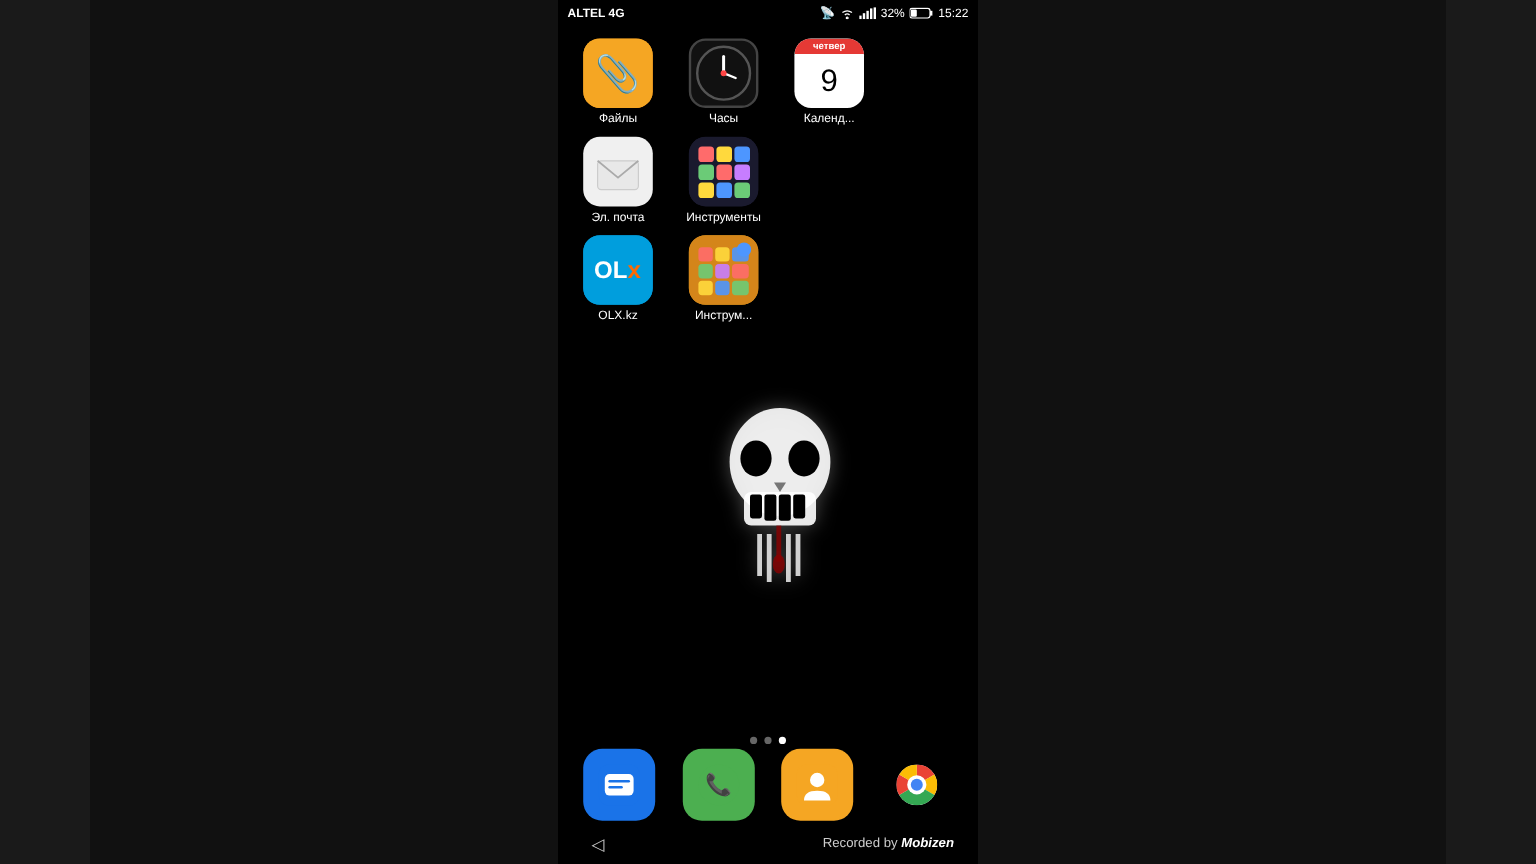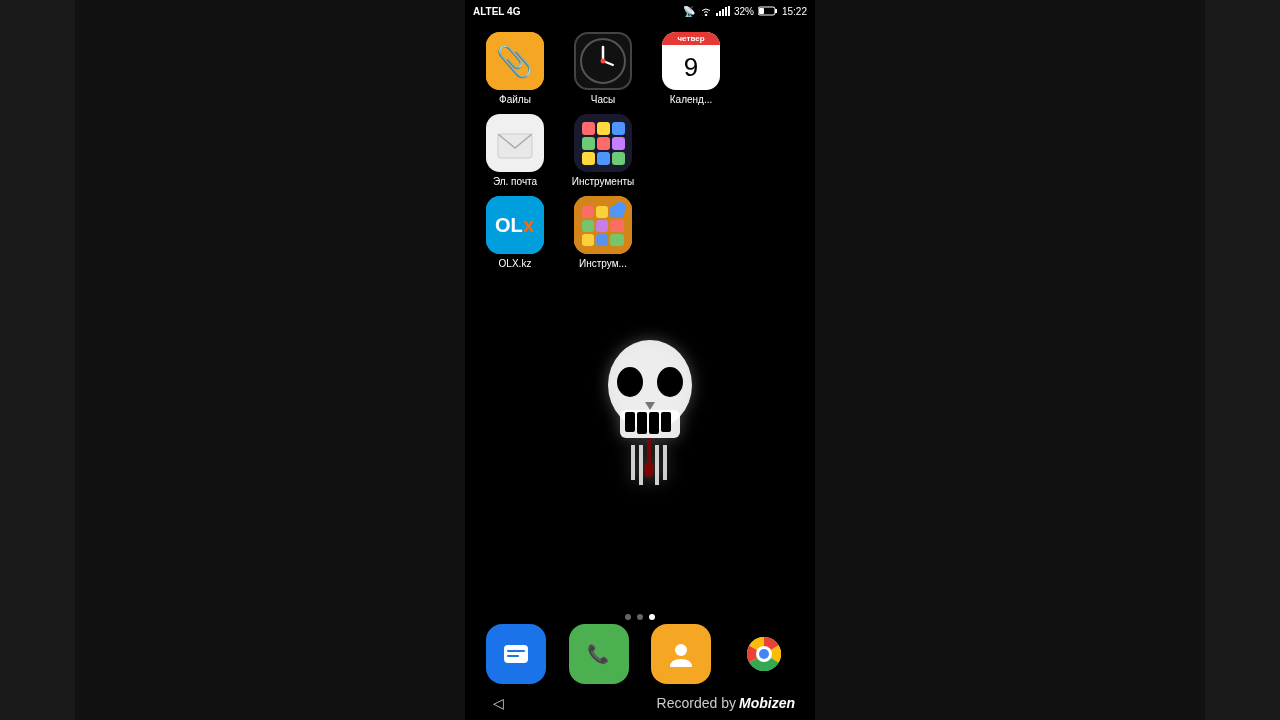--- a/index.html
+++ b/index.html
@@ -229,21 +229,21 @@
 
     .nav-btn {
       color: #ccc;
       font-size: 14px;
       cursor: pointer;
       padding: 4px 8px;
     }
 
     .recorded-badge {
       color: #ccc;
-      font-size: 14px;
+      font-size: 11px;
       display: flex;
       gap: 3px;
     }
 
     
     .clock-face {
       width: 42px;
       height: 42px;
       border: 2px solid #555;
       border-radius: 50%;

